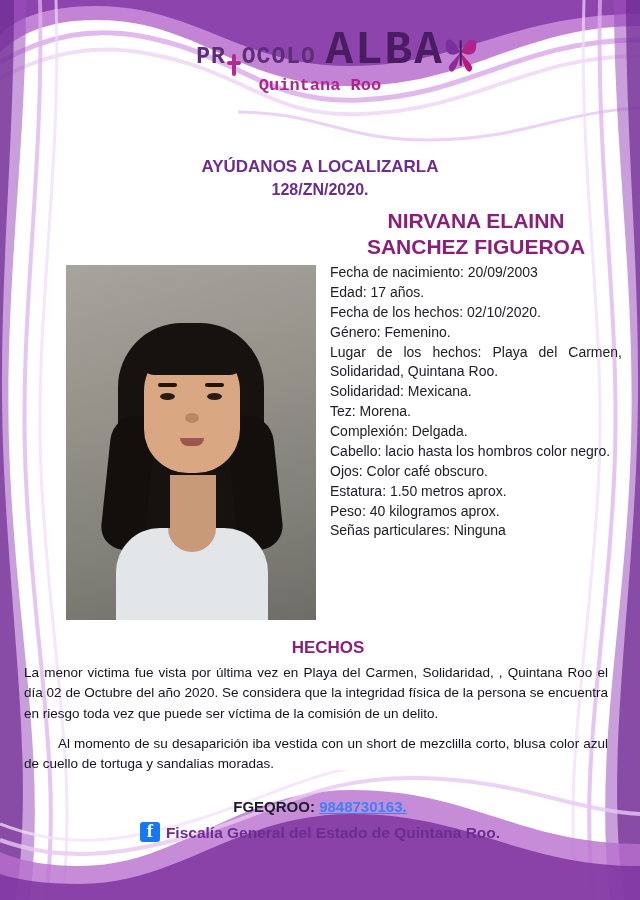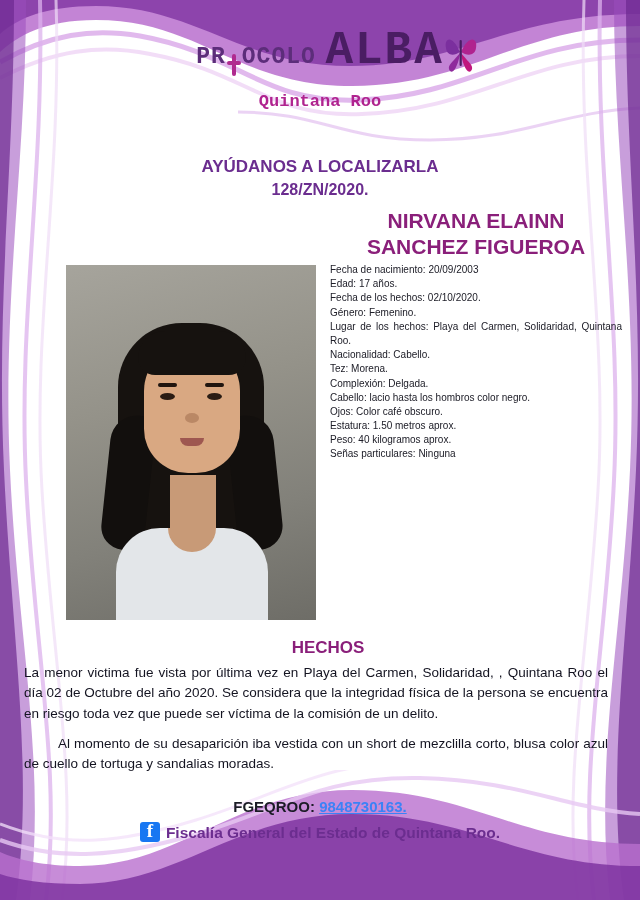--- a/index.html
+++ b/index.html
@@ -75,21 +75,21 @@
   .logo-butterfly {
     position: absolute;
     right: -34px;
     top: 2px;
     width: 34px; height: 40px;
   }
   .logo-qroo {
     font-size: 17px;
     font-weight: bold;
     color: #b0238f;
-    margin-top: 18px;
+    margin-top: 2px;
   }
 
   
   .help-line {
     position: absolute;
     top: 156px; left: 0; right: 0;
     text-align: center;
     color: #6b2d8f;
     font-weight: bold;
     font-size: 17px;
@@ -215,21 +215,21 @@
     border-radius: 0 0 26px 26px;
   }
 
   
   .data-list {
     position: absolute;
     top: 263px;
     left: 330px;
     width: 292px;
     color: #20202a;
-    font-size: 10px;
+    font-size: 14px;
     line-height: 1.42;
     text-align: justify;
   }
   .data-list .row { margin-bottom: 0px; }
 
   
   .hechos-title {
     position: absolute;
     top: 638px; left: 0; right: 0;
     text-align: center;
@@ -376,21 +376,21 @@
     <div class="ph-mouth"></div>
     <div class="ph-shirt"></div>
   </div>
 
   <div class="data-list">
     <div class="row">Fecha de nacimiento: 20/09/2003</div>
     <div class="row">Edad: 17 años.</div>
     <div class="row">Fecha de los hechos: 02/10/2020.</div>
     <div class="row">Género: Femenino.</div>
     <div class="row">Lugar de los hechos: Playa del Carmen, Solidaridad, Quintana Roo.</div>
-    <div class="row">Nacionalidad: Cabello.</div>
+    <div class="row">Solidaridad: Mexicana.</div>
     <div class="row">Tez: Morena.</div>
     <div class="row">Complexión: Delgada.</div>
     <div class="row">Cabello: lacio hasta los hombros color negro.</div>
     <div class="row">Ojos: Color café obscuro.</div>
     <div class="row">Estatura: 1.50 metros aprox.</div>
     <div class="row">Peso:  40 kilogramos aprox.</div>
     <div class="row">Señas particulares: Ninguna</div>
   </div>
 
   <div class="hechos-title">HECHOS</div>

